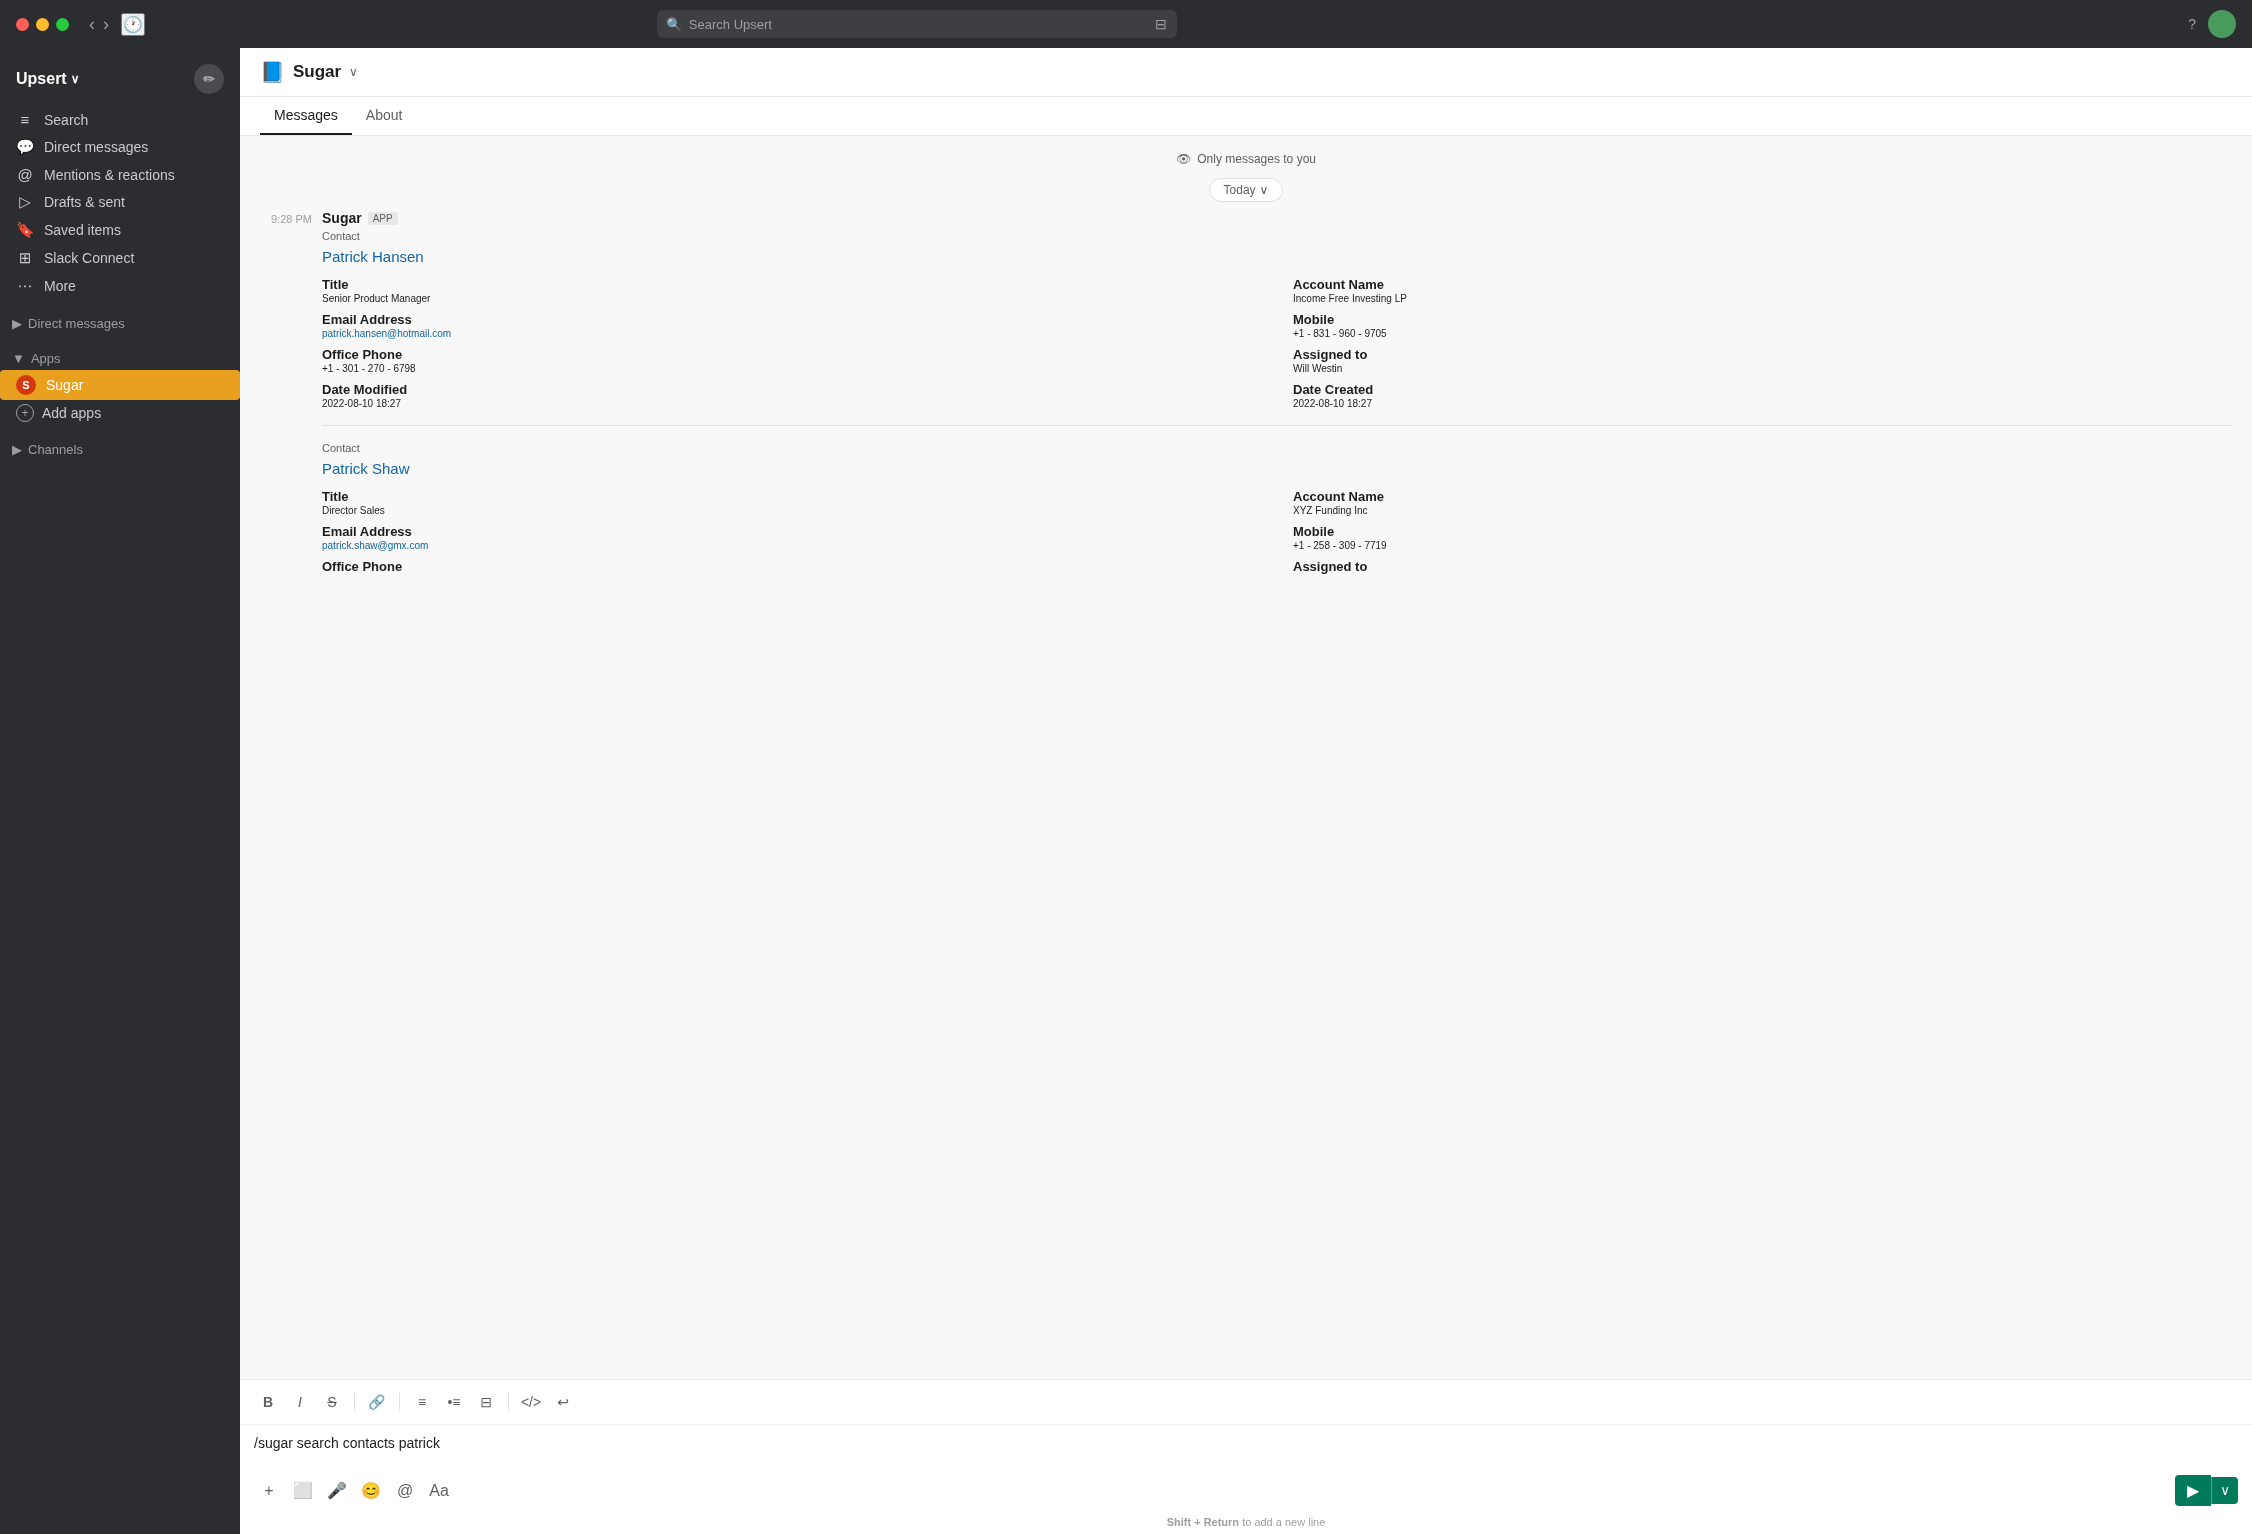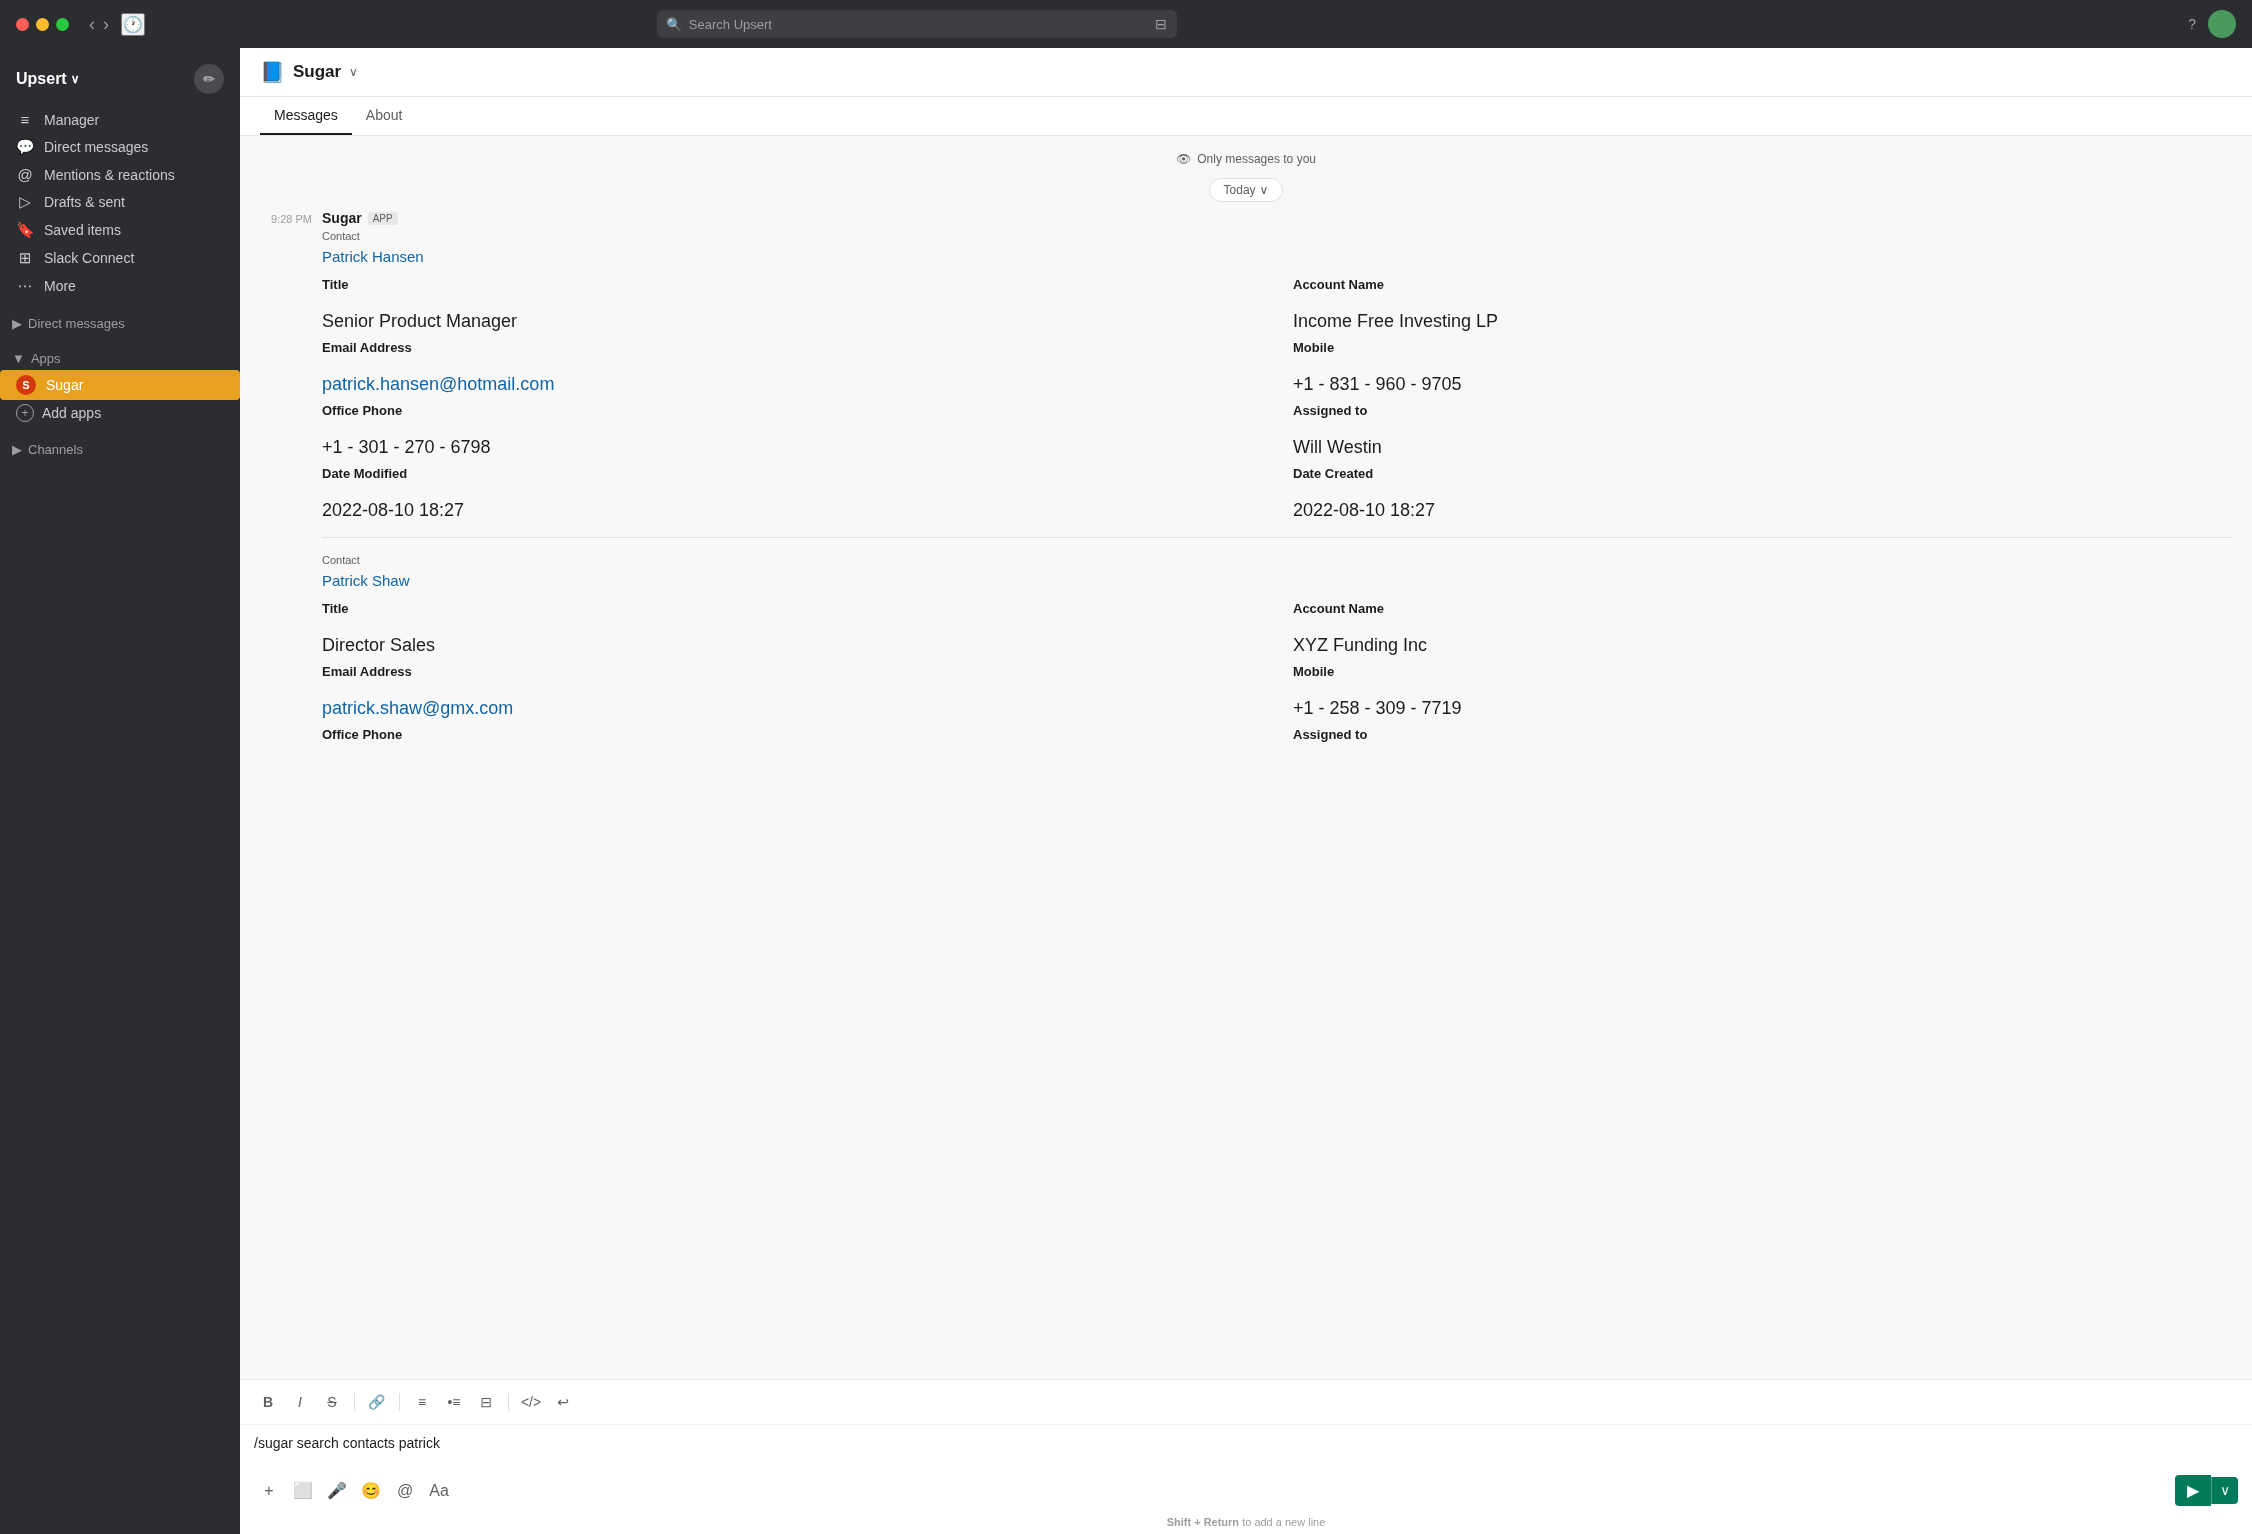--- a/index.html
+++ b/index.html
@@ -193,21 +193,21 @@
     .contact-card {
       background: #f8f8f8;
       border-radius: 6px;
       padding: 0;
       margin-bottom: 16px;
     }
     .contact-label { font-size: 11px; color: #616061; margin-bottom: 6px; }
     .contact-name { color: #1264a3; font-size: 15px; font-weight: 500; margin-bottom: 12px; cursor: pointer; }
     .contact-fields { display: grid; grid-template-columns: 1fr 1fr; gap: 8px 32px; }
     .field-label { font-size: 13px; font-weight: 700; color: #1d1c1d; }
-    .field-value { font-size: 18px; color: #1d1c1d; margin-top: 19px; }
+    .field-value { font-size: 10px; color: #1d1c1d; margin-top: 1px; }
     .field-value.link { color: #1264a3; cursor: pointer; }
     .contact-divider { border: none; border-top: 1px solid #e0e0e0; margin: 16px 0; }
 
     
     .composer {
       border-top: 1px solid #e8e8e8;
       background: #fff;
       flex-shrink: 0;
     }
     .composer-toolbar {
@@ -320,21 +320,21 @@
     <div class="sidebar-header">
       <div class="workspace-name">
         <span>Upsert</span>
         <span style="font-size:12px;">∨</span>
       </div>
       <div class="compose-btn">✏</div>
     </div>
 
     <div class="sidebar-item">
       <span class="icon">≡</span>
-      <span>Manager</span>
+      <span>Search</span>
     </div>
     <div class="sidebar-item">
       <span class="icon">💬</span>
       <span>Direct messages</span>
     </div>
     <div class="sidebar-item">
       <span class="icon">@</span>
       <span>Mentions &amp; reactions</span>
     </div>
     <div class="sidebar-item">

